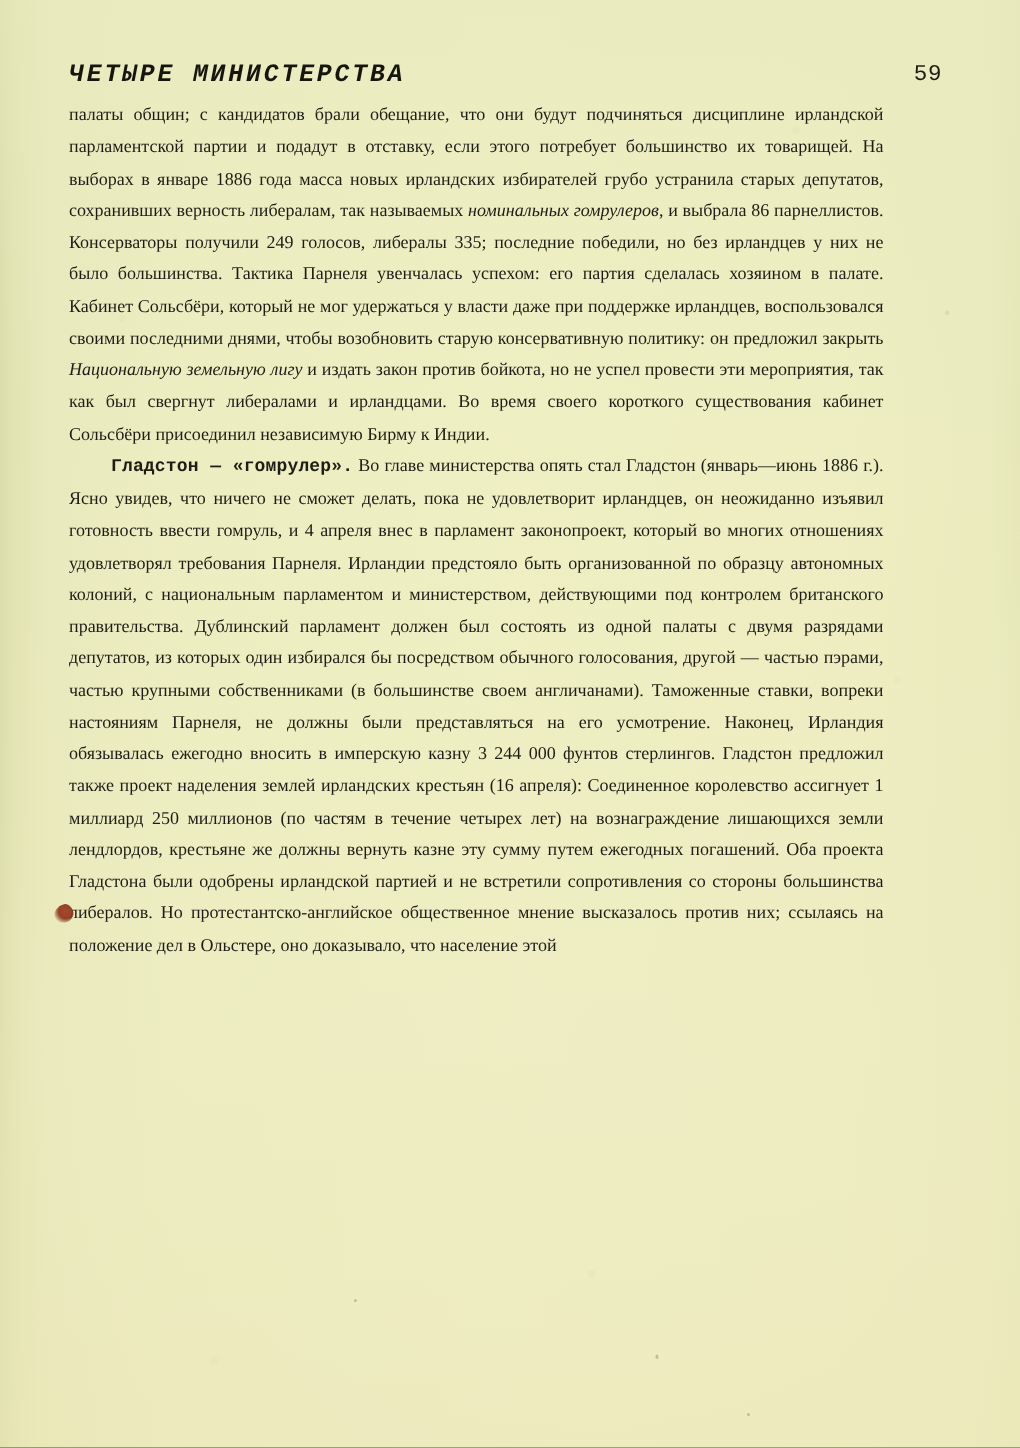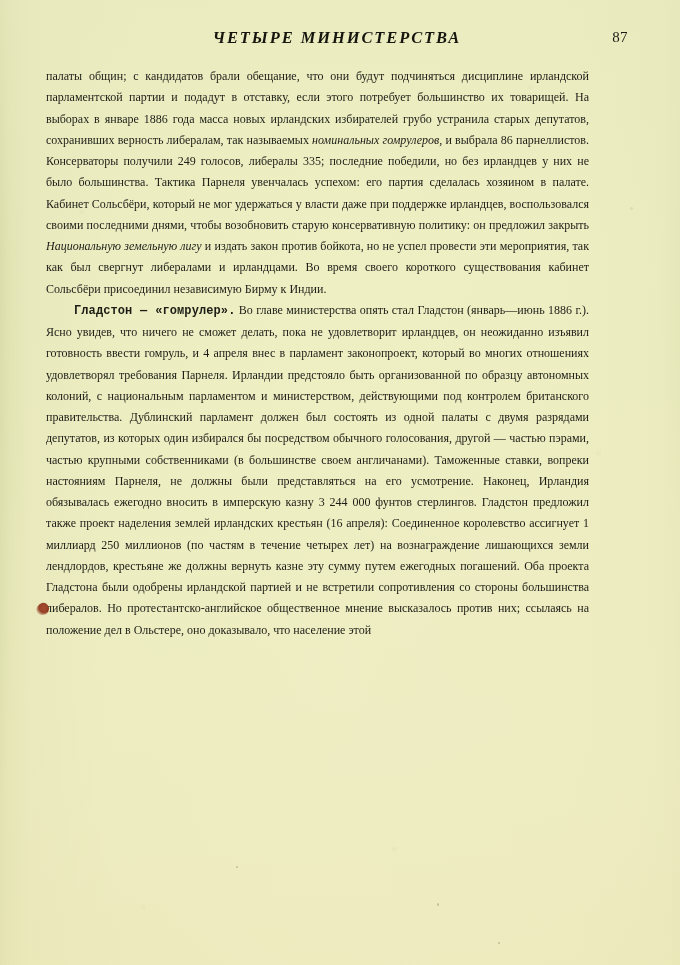--- a/index.html
+++ b/index.html
@@ -52,25 +52,25 @@
       radial-gradient(circle at 58% 88%, rgba(176,173,126,0.12) 0 2px, transparent 3px),
       radial-gradient(circle at 21% 94%, rgba(180,178,130,0.10) 0 2px, transparent 3px),
       radial-gradient(circle at 68% 33%, rgba(170,168,120,0.09) 0 1px, transparent 2px);
   }
 
   
   .runhead {
     position: absolute;
     left: 46px;
     right: 52px;
-    top: 28px;
+    top: 40px;
     height: 24px;
     display: flex;
     align-items: baseline;
-    justify-content: center;
+    font-family: Liberation Mono, monospace;
   }
   .runhead-title {
     font-style: italic;
     font-weight: 700;
     font-size: 16.5px;
     letter-spacing: 1.9px;
     color: #16160f;
     white-space: nowrap;
     transform: scaleY(1.02);
   }
@@ -131,21 +131,21 @@
 </style>
 </head>
 <body>
 
 <div class="page">
 
   <div class="grain"></div>
 
   <div class="runhead">
     <span class="runhead-title">ЧЕТЫРЕ МИНИСТЕРСТВА</span>
-    <span class="runhead-folio">87</span>
+    <span class="runhead-folio">59</span>
   </div>
 
   <div class="textblock">
 
     <p class="noindent">
       <span>палаты общин; с кандидатов брали обещание, что они будут подчиняться дисциплине ирландской парламентской партии и подадут в отставку, если этого потребует большинство их товарищей. На выборах в январе 1886 года масса новых ирландских избирателей грубо устранила старых депутатов, сохранивших верность либералам, так называемых </span><span class="it">номинальных гомрулеров</span><span>, и выбрала 86 парнеллистов. Консерваторы получили 249 голосов, либералы 335; последние победили, но без ирландцев у них не было большинства. Тактика Парнеля увенчалась успехом: его партия сделалась хозяином в палате. Кабинет Сольсбёри, который не мог удержаться у власти даже при поддержке ирландцев, воспользовался своими последними днями, чтобы возобновить старую консервативную политику: он предложил закрыть </span><span class="it">Национальную земельную лигу</span><span> и издать закон против бойкота, но не успел провести эти мероприятия, так как был свергнут либералами и ирландцами. Во время своего короткого существования кабинет Сольсбёри присоединил независимую Бирму к Индии.</span>
     </p>
 
     <p>
       <span class="bd">Гладстон — «гомрулер».</span><span> Во главе министерства опять стал Гладстон (январь—июнь 1886 г.). Ясно увидев, что ничего не сможет делать, пока не удовлетворит ирландцев, он неожиданно изъявил готовность ввести гомруль, и 4 апреля внес в парламент законопроект, который во многих отношениях удовлетворял требования Парнеля. Ирландии предстояло быть организованной по образцу автономных колоний, с национальным парламентом и министерством, действующими под контролем британского правительства. Дублинский парламент должен был состоять из одной палаты с двумя разрядами депутатов, из которых один избирался бы посредством обычного голосования, другой — частью пэрами, частью крупными собственниками (в большинстве своем англичанами). Таможенные ставки, вопреки настояниям Парнеля, не должны были представляться на его усмотрение. Наконец, Ирландия обязывалась ежегодно вносить в имперскую казну 3 244 000 фунтов стерлингов. Гладстон предложил также проект наделения землей ирландских крестьян (16 апреля): Соединенное королевство ассигнует 1 миллиард 250 миллионов (по частям в течение четырех лет) на вознаграждение лишающихся земли лендлордов, крестьяне же должны вернуть казне эту сумму путем ежегодных погашений. Оба проекта Гладстона были одобрены ирландской партией и не встретили сопротивления со стороны большинства либералов. Но протестантско-английское общественное мнение высказалось против них; ссылаясь на положение дел в Ольстере, оно доказывало, что население этой</span>

